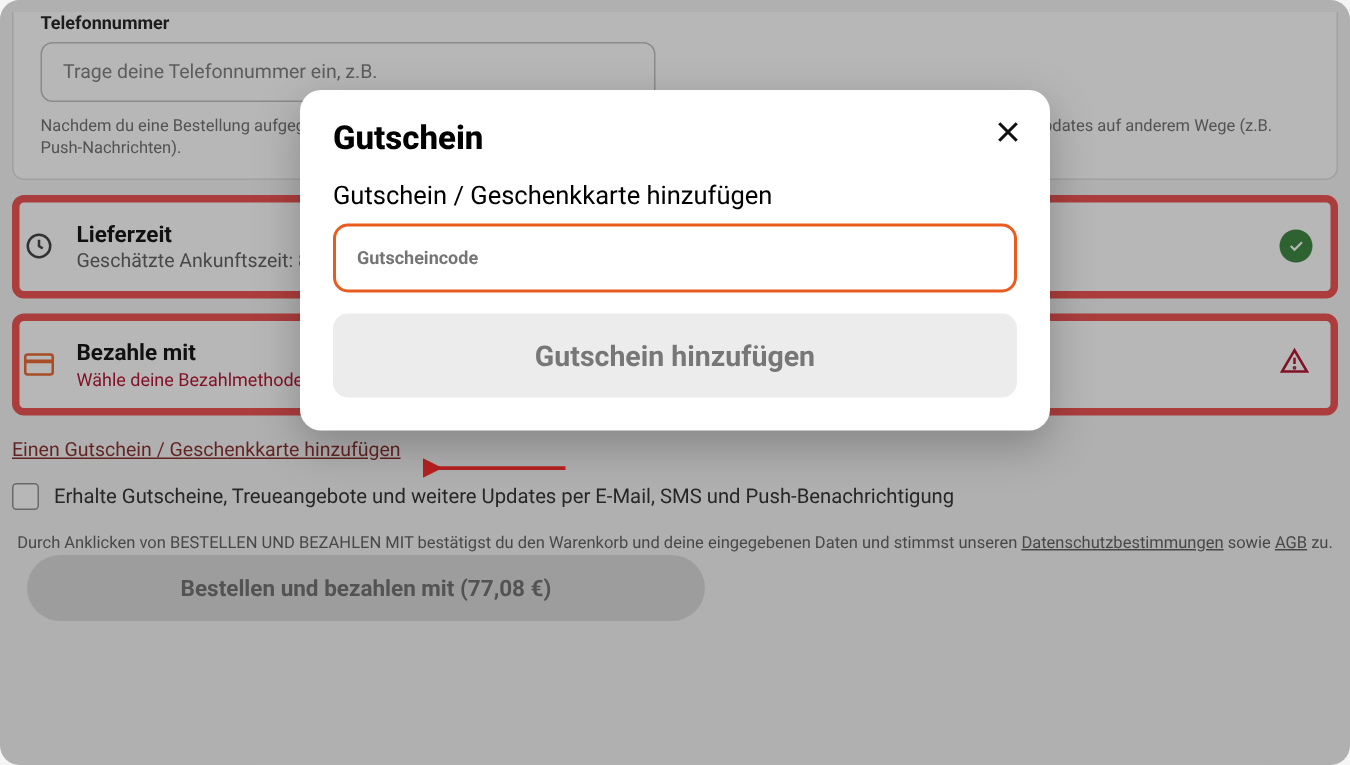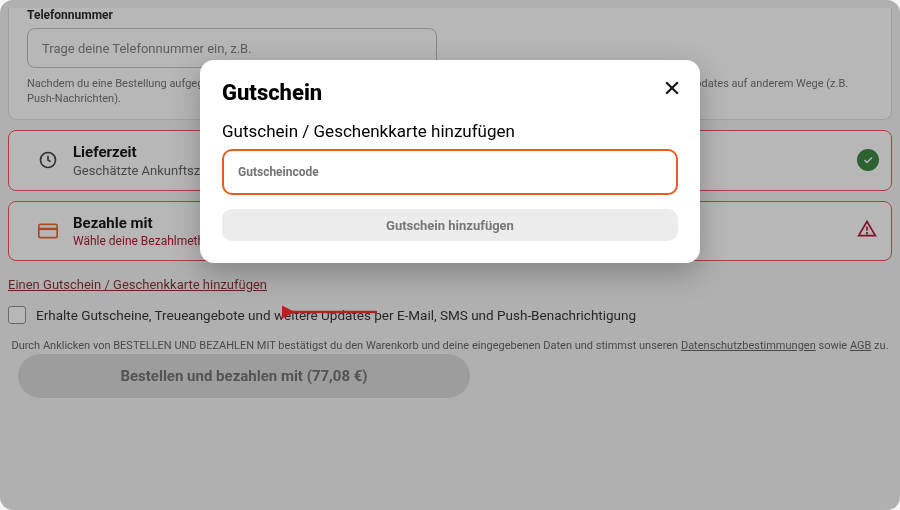--- a/index.html
+++ b/index.html
@@ -5,21 +5,21 @@
   * { box-sizing: border-box; margin: 0; padding: 0; font-family: -apple-system, BlinkMacSystemFont, "Segoe UI", Roboto, Arial, sans-serif; }
   body { width: 900px; height: 510px; background: #f5f5f5; position: relative; overflow: hidden; }
   .page { padding: 8px; }
   .field-label { font-weight: 700; font-size: 12px; margin-bottom: 6px; color: #111; }
   .phone-input {
     width: 410px; height: 40px; border: 1px solid #bbb; border-radius: 8px;
     padding: 0 14px; font-size: 13px; color: #666; background: #fff;
   }
   .helper { font-size: 11px; color: #666; margin-top: 8px; line-height: 1.4; }
   .card {
-    border: 1px solid #ef4444; border-radius: 8px; padding: 12px 28px;
+    border: 5px solid #ef4444; border-radius: 8px; padding: 12px 2px;
     display: flex; align-items: center; gap: 14px; background: #fff;
     margin-bottom: 10px; position: relative;
   }
   .card .icon { width: 22px; height: 22px; display: flex; align-items: center; justify-content: center; color:#333; }
   .card .body { flex: 1; }
   .card .title { font-weight: 700; font-size: 15px; }
   .card .sub { font-size: 13px; color: #555; margin-top: 2px; }
   .card .sub.err { color: #b00020; font-size: 12px; }
   .status-dot {
     width: 22px; height: 22px; border-radius: 50%; background: #2f7d32;
@@ -53,22 +53,22 @@
     position: relative;
   }
   .modal h2 { font-size: 22px; font-weight: 800; margin-bottom: 16px; }
   .modal .close { position: absolute; top: 18px; right: 18px; cursor: pointer; }
   .modal .sublabel { font-size: 17px; font-weight: 400; margin-bottom: 8px; }
   .code-input {
     width: 100%; height: 46px; border: 2.5px solid #e85c1f; border-radius: 10px;
     padding: 0 14px; font-size: 12px; color: #888; outline: none; margin-bottom: 14px; font-weight: bold;
   }
   .add-btn {
-    width: 100%; height: 32px; border-radius: 10px; background: #ececec;
-    color: #777; font-weight: 700; font-size: 13px; display:flex; align-items:center; justify-content:center;
+    width: 100%; height: 56px; border-radius: 10px; background: #ececec;
+    color: #777; font-weight: 700; font-size: 19px; display:flex; align-items:center; justify-content:center;
     cursor: pointer;
   }
   .red-arrow-svg { position:absolute; left: 282px; top: 302px; pointer-events:none; }
 </style>
 </head>
 <body>
 
 <div class="page">
   <div class="top-crop">
     <div class="field-label">Telefonnummer</div>

